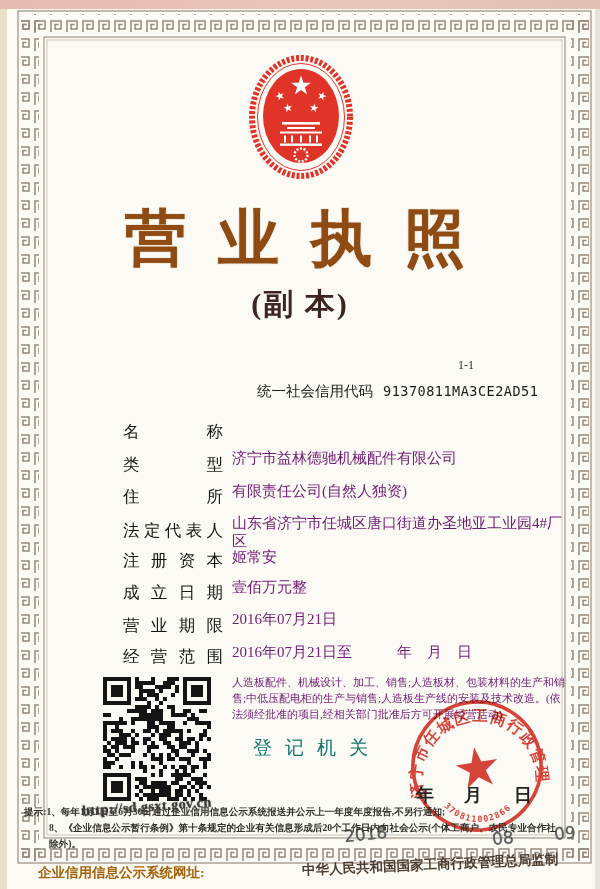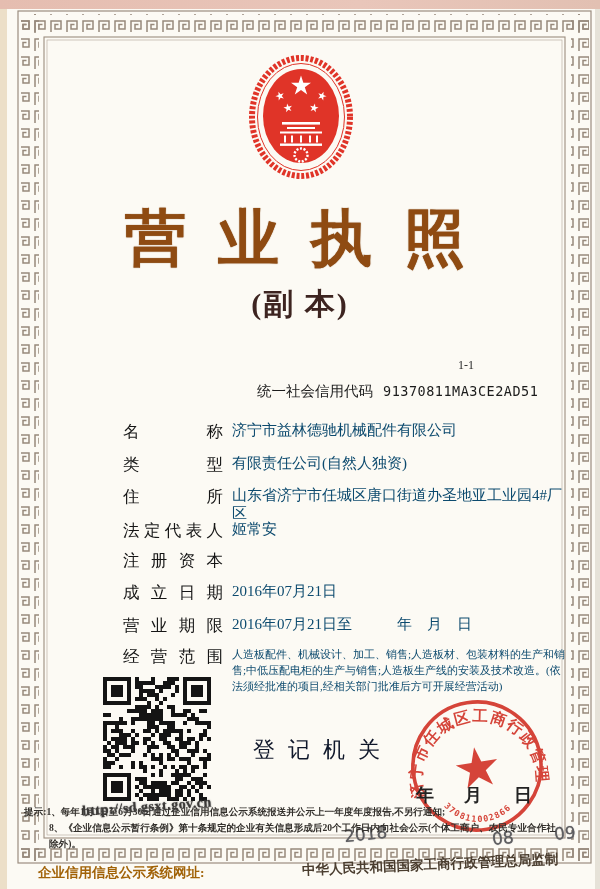--- a/index.html
+++ b/index.html
@@ -28,27 +28,27 @@
   .subtitle{
     left:0;right:0;top:284px;text-align:center;
     font-size:30px;color:#3d2420;letter-spacing:2px;font-weight:bold;
   }
   .sheet-no{left:458px;top:358px;font-size:12px;color:#2a2a2a;font-family:"Liberation Serif",serif;}
   .credit-line{left:257px;top:382px;font-size:14.5px;color:#1c1c1c;white-space:nowrap;}
   .credit-line .code{margin-left:10px;letter-spacing:.5px;font-family:"DejaVu Sans Mono",monospace;font-size:13.5px;text-align:right;}
   
   .row{position:absolute;left:123px;display:flex;align-items:flex-start;}
   .lbl{display:inline-flex;justify-content:space-between;width:100px;font-size:16.5px;color:#161616;flex:none;}
-  .val{display:inline-block;width:334px;margin-left:9px;font-size:15px;line-height:18px;white-space:pre-wrap;color:#0c4a6e;}
+  .val{display:inline-block;width:334px;margin-left:9px;font-size:15px;line-height:18px;white-space:pre-wrap;color:#701a75;margin-top:28px;}
   .r1{top:421px;} .r2{top:454px;} .r3{top:486px;} .r4{top:520px;}
   .r5{top:550px;} .r6{top:582px;} .r7{top:615px;} .r8{top:646px;}
   .r8 .val{font-size:11px;line-height:16px;width:336px;}
   
   #qr{left:103px;top:677px;width:108px;height:124px;}
-  .reg-label{left:253px;top:735px;font-size:22px;letter-spacing:13px;color:#0f172a;white-space:nowrap;}
+  .reg-label{left:253px;top:735px;font-size:19px;letter-spacing:13px;color:#0f766e;white-space:nowrap;}
   
   #seal{left:407px;top:696px;width:140px;height:140px;transform:rotate(-9deg);mix-blend-mode:multiply;opacity:.93;}
   .ymd{top:783px;font-size:18px;font-weight:bold;color:#222;}
   .ymd.y{left:416px;} .ymd.m{left:464px;} .ymd.d{left:514px;}
   .hand{font-family:"DejaVu Sans",sans-serif;color:#5d5d60;font-size:17px;transform:rotate(-6deg);text-shadow:0 0 1px #77777a;}
   .hand.hy{left:344px;top:824px;}
   .hand.hm{left:492px;top:828px;}
   .hand.hd{left:554px;top:823px;}
   
   .notice{left:24px;top:804px;width:540px;font-size:9.6px;line-height:16px;color:#33302c;font-weight:bold;}
@@ -148,20 +148,21 @@
     </span>
   <span class="val">姬常安</span>
 </div>
 <div class="row r5">
   <span class="lbl j">
       <span>注</span>
       <span>册</span>
       <span>资</span>
       <span>本</span>
     </span>
+  <span class="val">壹佰万元整</span>
 </div>
 <div class="row r6">
   <span class="lbl j">
       <span>成</span>
       <span>立</span>
       <span>日</span>
       <span>期</span>
     </span>
   <span class="val">2016年07月21日</span>
 </div>

